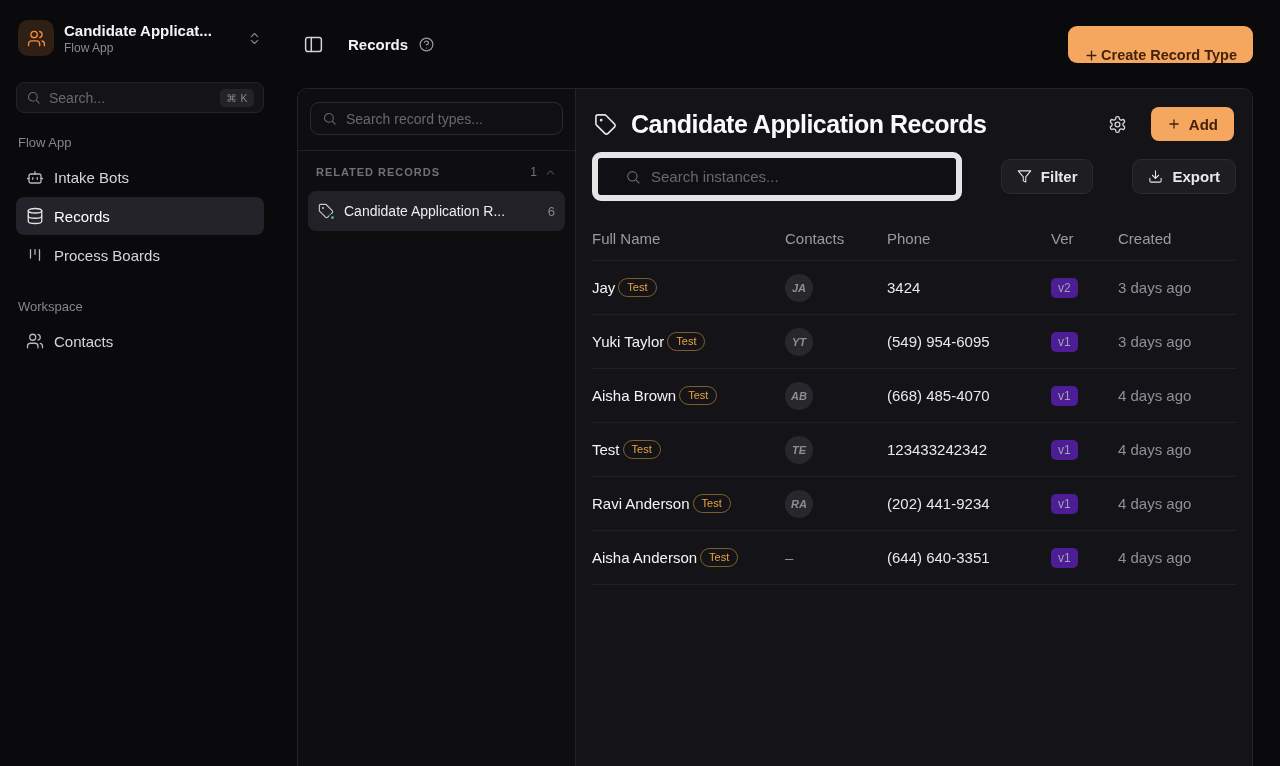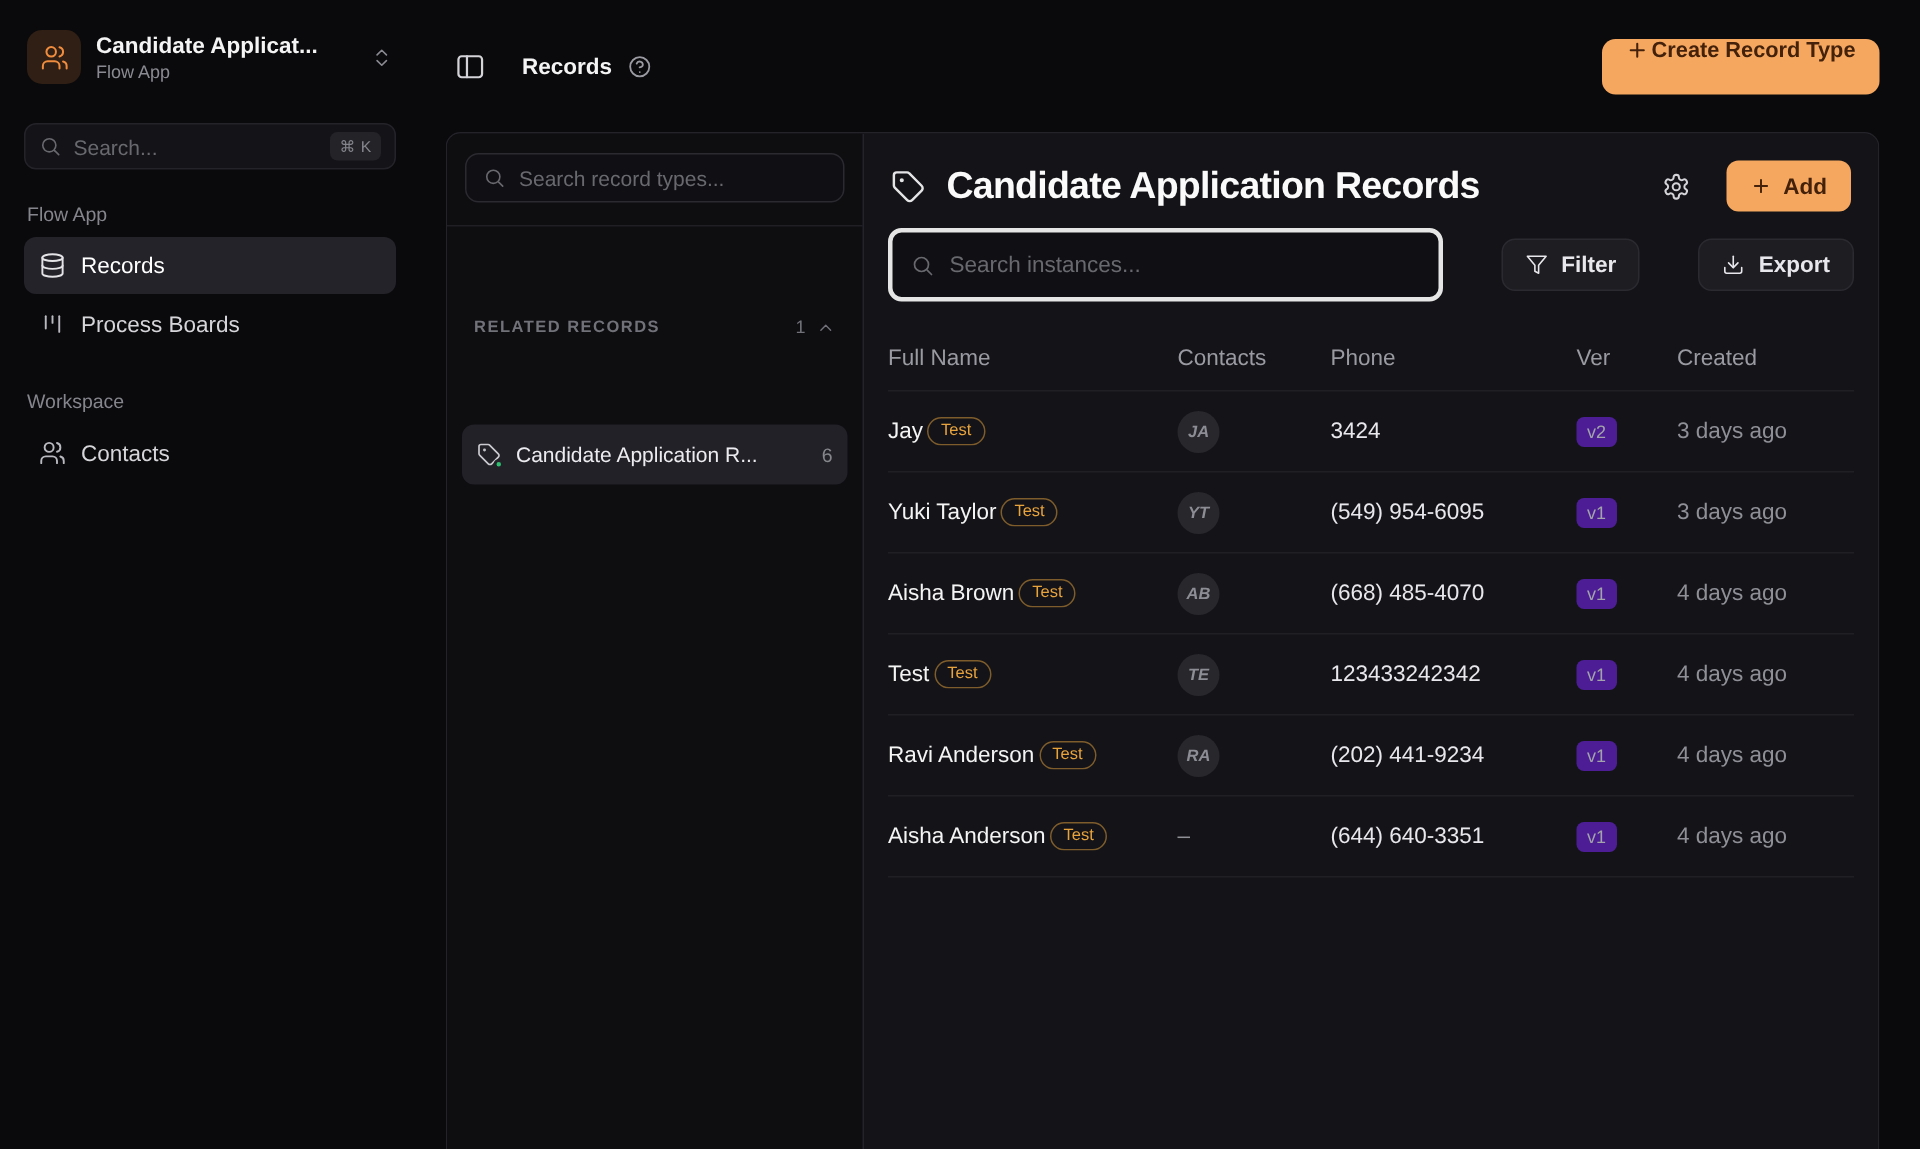--- a/index.html
+++ b/index.html
@@ -35,26 +35,26 @@
   .nav-item.active { background:#232329; color:#ffffff; }
   .nav-item.active .nav-ic { color:#e4e4e7; }
 
   
   .right-col { flex:1; display:flex; flex-direction:column; min-width:0; }
 
   .topbar { height:88px; flex:0 0 88px; display:flex; align-items:center; padding:0 27px 0 19px; }
   .icon-btn { background:transparent; border:none; color:#d4d4d8; padding:4px; border-radius:6px; cursor:pointer; display:flex; align-items:center; justify-content:center; }
   .topbar-title { font-size:15px; font-weight:700; color:#f4f4f5; margin-left:20px; }
   .help-btn { color:#9a9aa2; margin-left:6px; }
-  .create-btn { margin-left:auto; display:flex; align-items:flex-start; gap:2px; height:37px; padding:0 16px; border:none; border-radius:9px; background:var(--accent,#f6a75f); color:var(--accent-text,#43210a); font-size:14.5px; font-weight:700; font-family:inherit; cursor:pointer; }
+  .create-btn { margin-left:auto; display:flex; align-items:flex-end; gap:2px; height:37px; padding:0 16px; border:none; border-radius:9px; background:var(--accent,#f6a75f); color:var(--accent-text,#43210a); font-size:14.5px; font-weight:700; font-family:inherit; cursor:pointer; }
 
   .workcard { flex:1; display:flex; min-height:0; margin:0 27px 0 17px; border:1px solid #232329; border-bottom:none; border-radius:10px 10px 0 0; background:#0e0e11; overflow:hidden; }
 
   
-  .types-panel { width:278px; flex:0 0 278px; border-right:1px solid #232329; display:flex; flex-direction:column; background:#0e0e11;gap:46px; }
+  .types-panel { width:278px; flex:0 0 278px; border-right:1px solid #232329; display:flex; flex-direction:column; background:#0e0e11; }
   .types-search-wrap { padding:13px 12px 15px; border-bottom:1px solid #1f1f24; }
   .types-search { display:flex; align-items:center; gap:9px; height:33px; padding:0 11px; background:#101014; border:1px solid #2a2a30; border-radius:9px; color:#68686f; }
   .types-search input { flex:1; min-width:0; border:none; outline:none; background:transparent; color:#d4d4d8; font-size:14px; font-family:inherit; }
   .types-search input::placeholder { color:#68686f; }
   .types-section-head { display:flex; align-items:center; margin:6px 12px 4px; padding:8px 6px; color:#717179; cursor:pointer; }
   .types-section-label { font-size:11px; font-weight:700; letter-spacing:0.09em; }
   .types-section-count { margin-left:auto; font-size:12px; }
   .types-section-head .ic { margin-left:7px; }
   .type-item { display:flex; align-items:center; gap:10px; height:40px; margin:0 10px; padding:0 10px; border-radius:8px; cursor:pointer; color:#ececf0; }
   .type-item.selected { background:#212127; }
@@ -65,21 +65,21 @@
 
   
   .main-panel { flex:1; min-width:0; background:#141418; padding:16px 16px 0; display:flex; flex-direction:column; }
   .main-title-row { display:flex; align-items:center; gap:14px; padding:2px 2px 0; }
   .main-title-tag { color:#e4e4e7; }
   .main-title { font-size:25px; font-weight:700; letter-spacing:-0.02em; color:#fafafa; flex:1; white-space:nowrap; overflow:hidden; text-overflow:ellipsis; }
   .gear-btn { color:#d4d4d8; margin-right:6px; }
   .add-btn { display:flex; align-items:center; gap:8px; height:34px; padding:0 16px; border:none; border-radius:8px; background:var(--accent,#f6a75f); color:var(--accent-text,#43210a); font-size:15px; font-weight:700; font-family:inherit; cursor:pointer; }
 
   .main-toolbar { display:flex; align-items:center; gap:7px; margin-top:11px; }
-  .inst-search { flex:1; display:flex; align-items:center; gap:10px; height:49px; padding:0 12px; background:#101014; border:3px solid #e5e5e5; border-radius:9px; color:#68686f; }
+  .inst-search { flex:1; display:flex; align-items:center; gap:10px; height:49px; padding:0 27px; background:#101014; border:6px solid #e5e5e5; border-radius:9px; color:#68686f; }
   .inst-search input { flex:1; min-width:0; border:none; outline:none; background:transparent; color:#e4e4e7; font-size:15px; font-family:inherit; }
   .inst-search input::placeholder { color:#68686f; }
   .tool-btn { display:flex; align-items:center; gap:9px; height:35px; padding:0 15px; background:#1d1d22; border:1px solid #2a2a30; border-radius:9px; color:#e8e8ec; font-size:15px; font-weight:600; font-family:inherit; cursor:pointer;margin-left:32px; }
 
   .table { margin-top:16px; }
   .trow { display:grid; grid-template-columns:193px 102px 164px 67px 1fr; align-items:center; border-bottom:1px solid #1f1f24; }
   .trow.head { height:44px; color:#9a9aa2; font-size:15px; }
   .trow.body-row { height:54px; cursor:pointer; }
   .cell { min-width:0; padding-right:28px; }
   .name-cell { display:flex; align-items:center; font-size:15px; color:#f4f4f5; white-space:nowrap; overflow:hidden; }
@@ -123,20 +123,33 @@
             <circle cx="11" cy="11" r="7"></circle>
             <path d="m21 21-4.3-4.3"></path>
           </svg>
       </span>
       <input type="text" placeholder="Search..." style="">
       <span class="kbd-chip">⌘ K</span>
     </div>
 
     <div class="side-section-label first">Flow App</div>
 
+    <div class="nav-item">
+      <span class="nav-ic">
+        <svg class="ic" width="18" height="18" viewBox="0 0 24 24">
+            <path d="M12 8V5"></path>
+            <rect x="4" y="8" width="16" height="12" rx="2.5"></rect>
+            <path d="M2 14h2"></path>
+            <path d="M20 14h2"></path>
+            <path d="M9 13v2"></path>
+            <path d="M15 13v2"></path>
+          </svg>
+      </span>
+      <span>Intake Bots</span>
+    </div>
     <div class="nav-item active">
       <span class="nav-ic">
         <svg class="ic" width="18" height="18" viewBox="0 0 24 24">
             <ellipse cx="12" cy="5" rx="9" ry="3"></ellipse>
             <path d="M3 5v14a9 3 0 0 0 18 0V5"></path>
             <path d="M3 12a9 3 0 0 0 18 0"></path>
           </svg>
       </span>
       <span>Records</span>
     </div>

